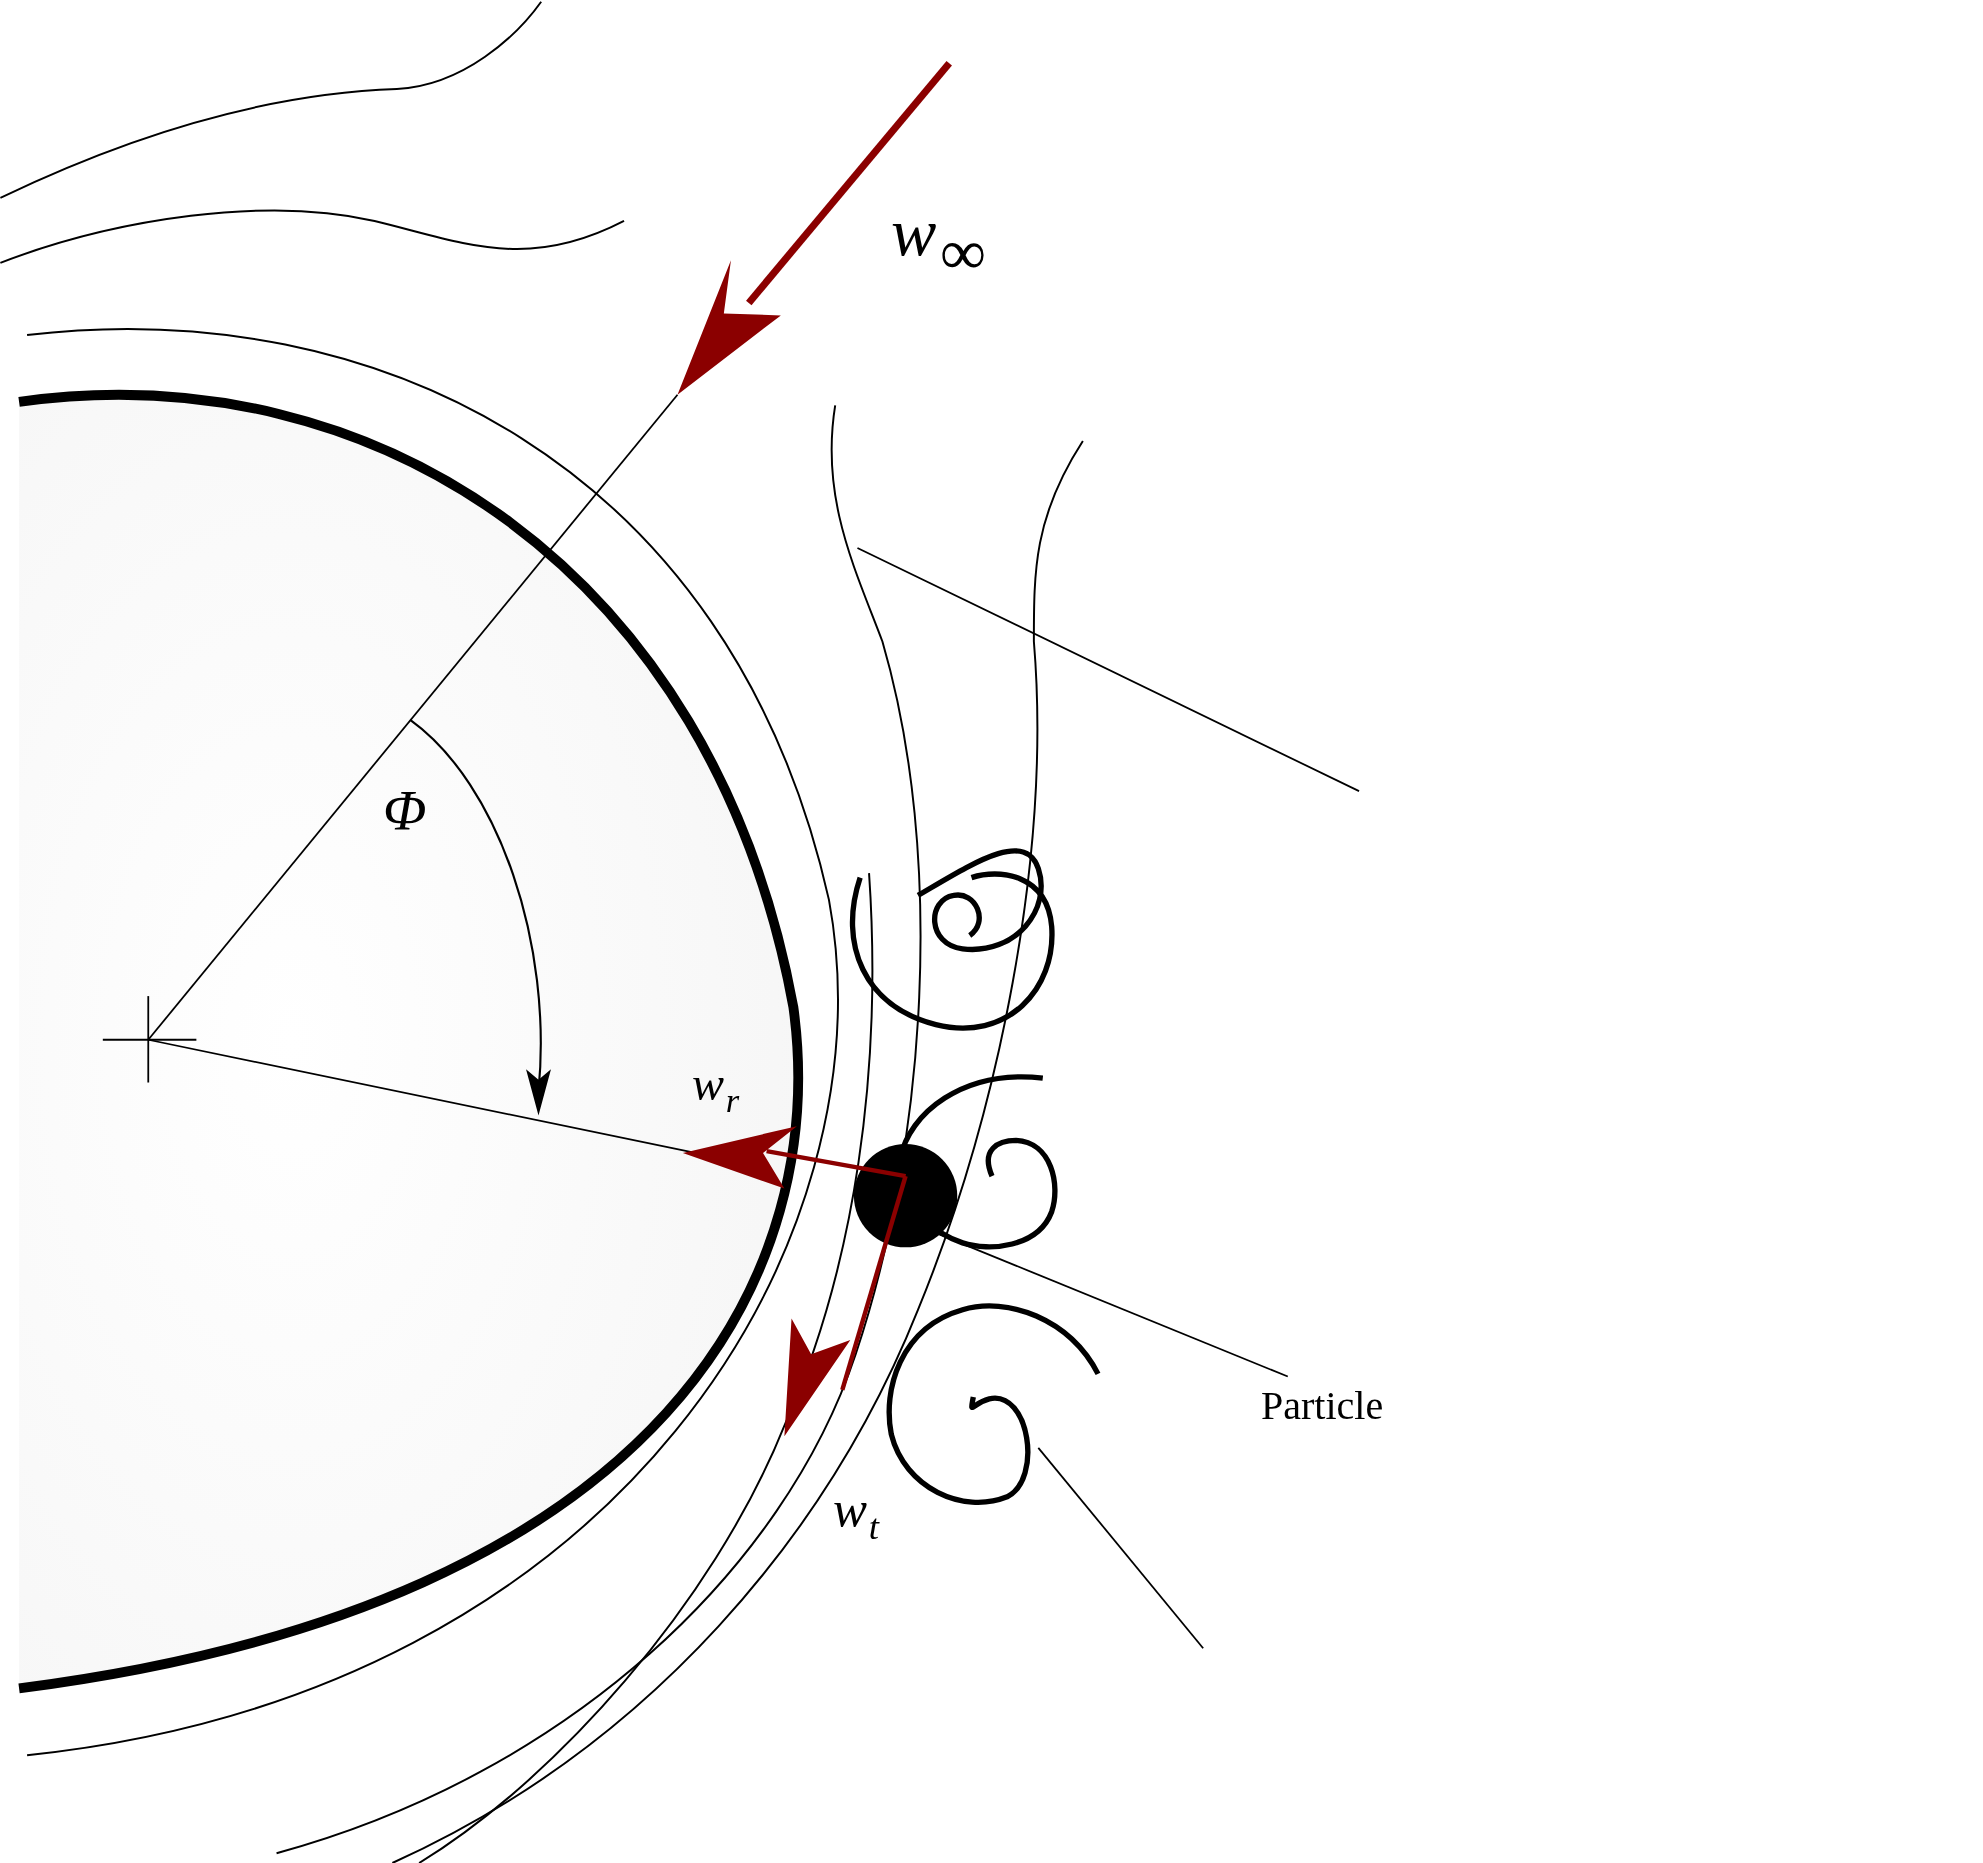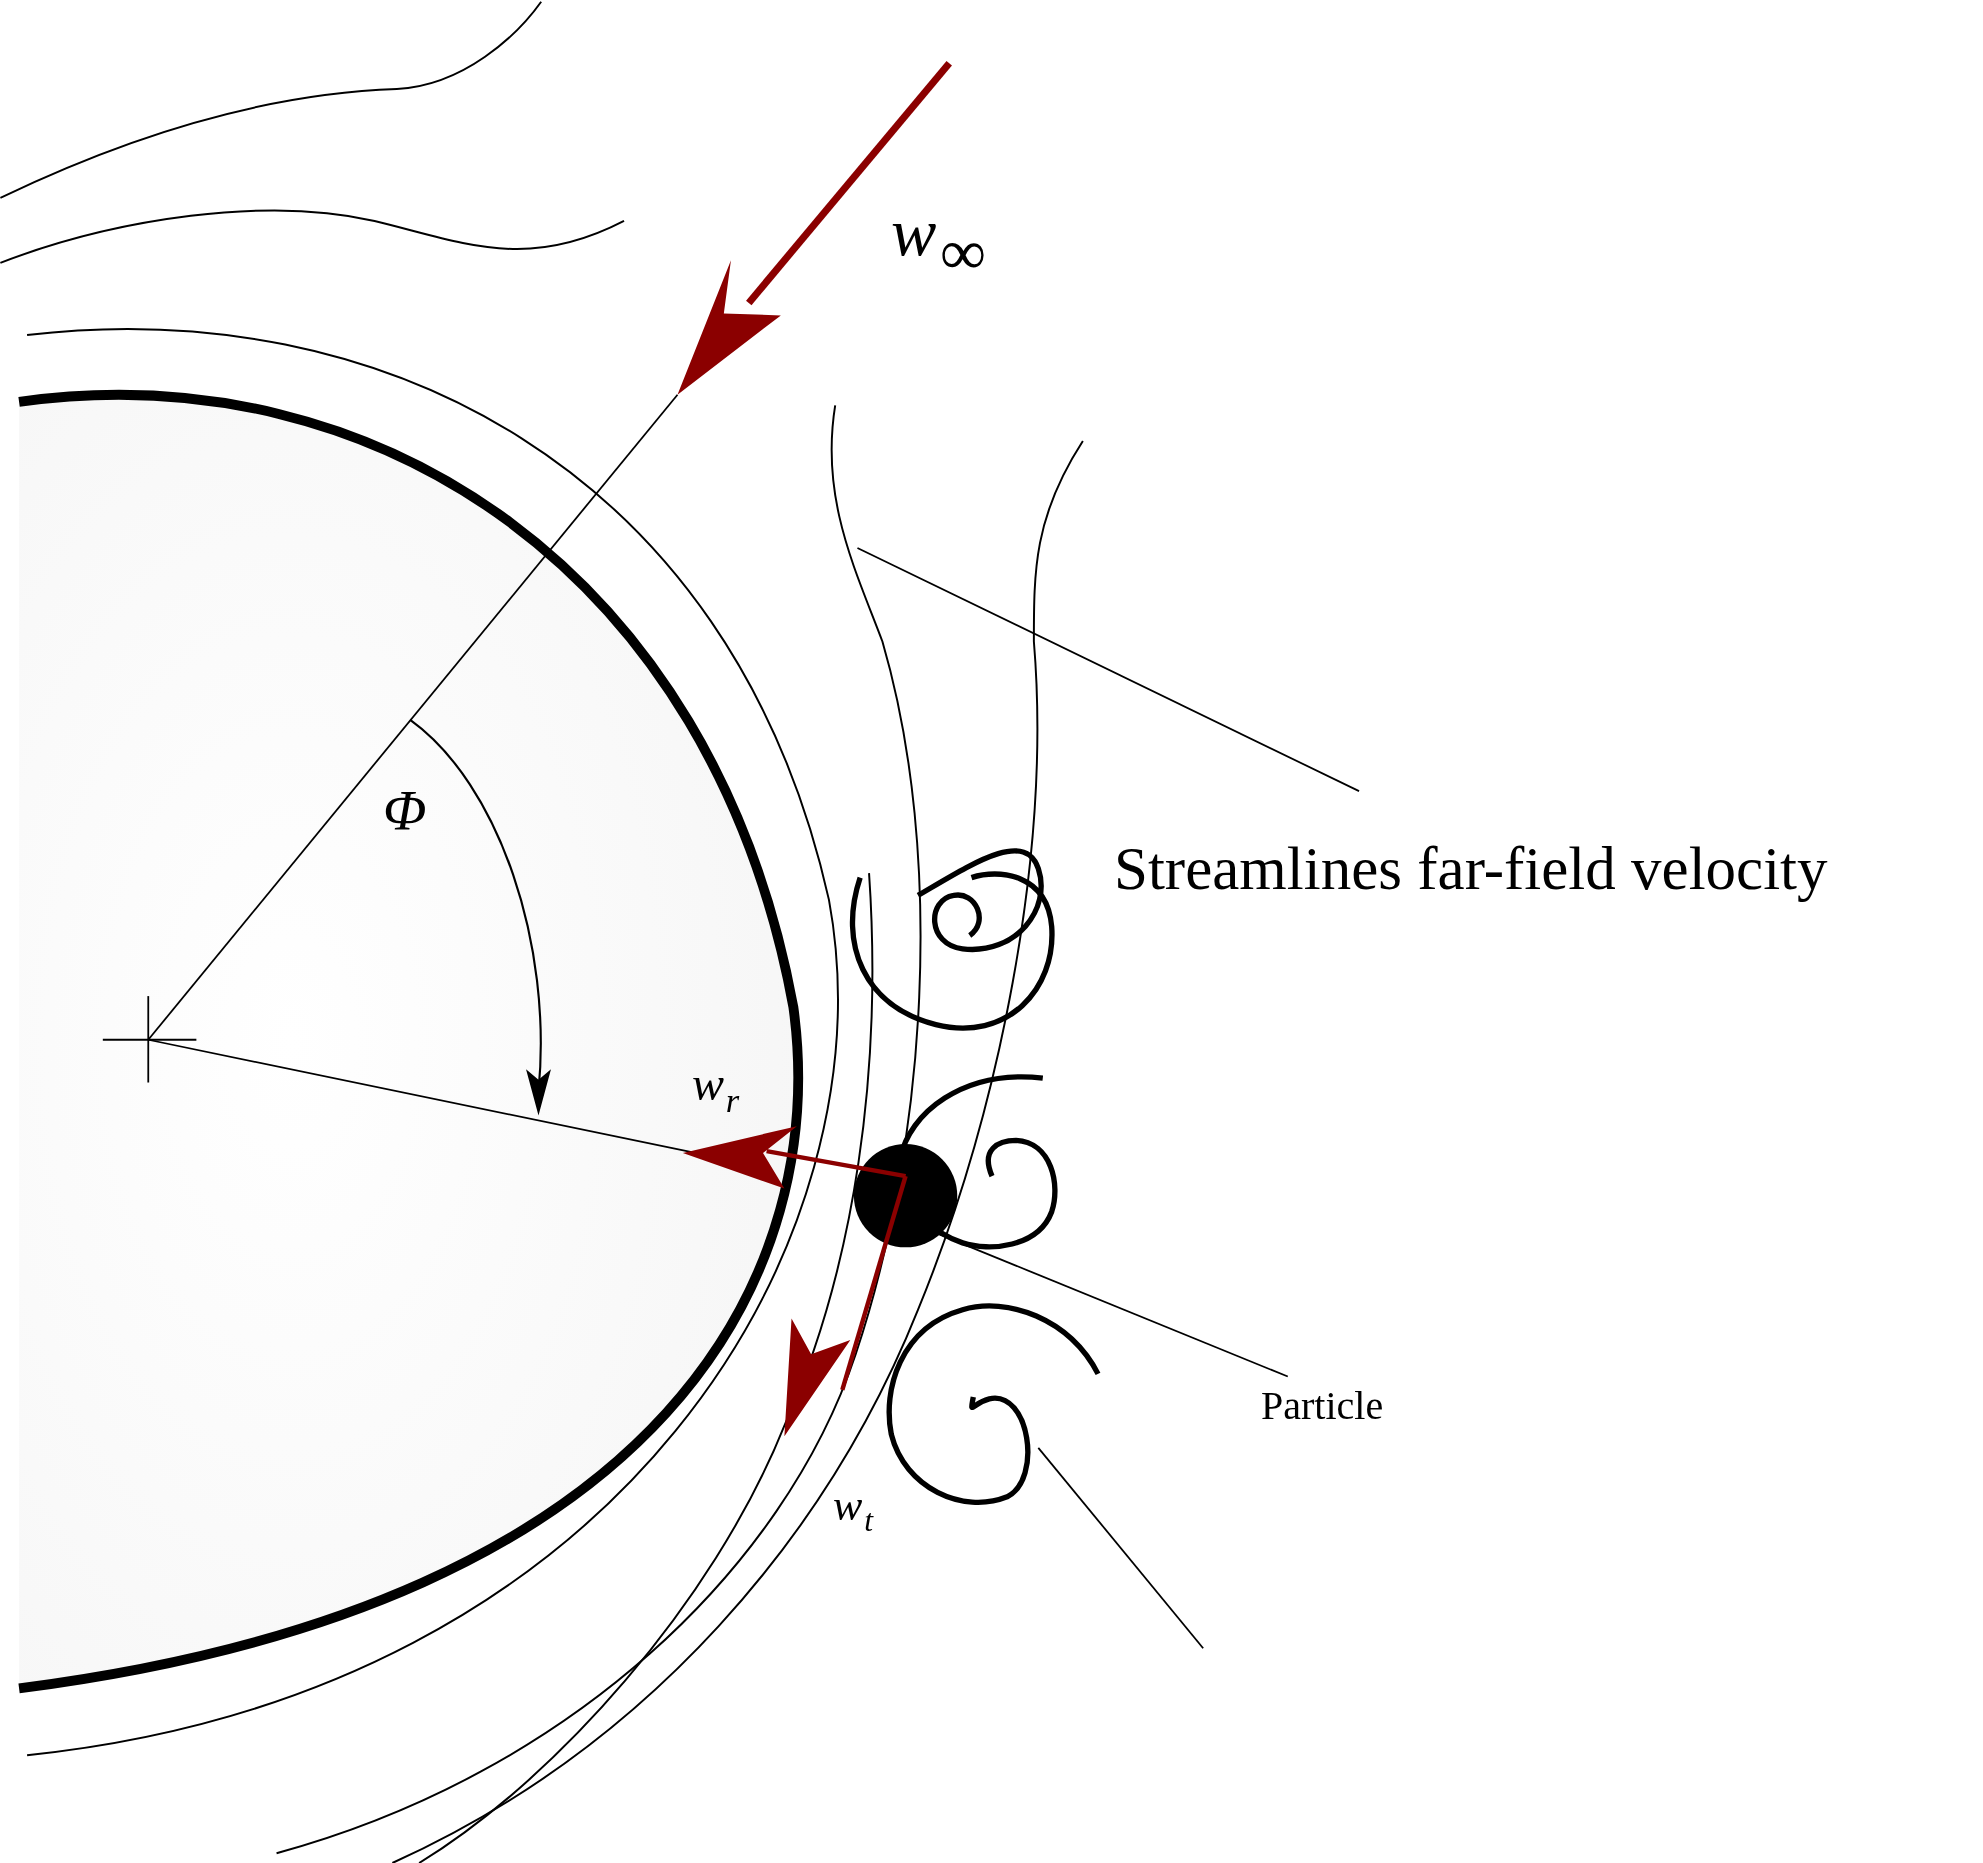--- a/index.html
+++ b/index.html
@@ -68,20 +68,19 @@
   <div class="label math" style="left:891px; top:198px; font-size:68px;">
     <span>w</span><span class="sub-up">∞</span>
   </div>
 
   <div class="label math" style="left:383px; top:782px; font-size:57px;">Φ</div>
 
   <div class="label math" style="left:692px; top:1060px; font-size:48px;">
     <span>w</span><span class="sub">r</span>
   </div>
 
-  <div class="label math" style="left:833px; top:1484px; font-size:44px;text-align:right;">
+  <div class="label math" style="left:833px; top:1484px; font-size:51px;text-align:right;">
     <span>w</span><span class="sub">t</span>
   </div>
 
-  <div class="label" style="left:1114px; top:838px; font-size:61px;">Streamlines far-field velocity</div>
   <div class="label" style="left:1261px; top:1386px; font-size:40px;">Particle</div>
 </div>
 
 
 </body></html>

